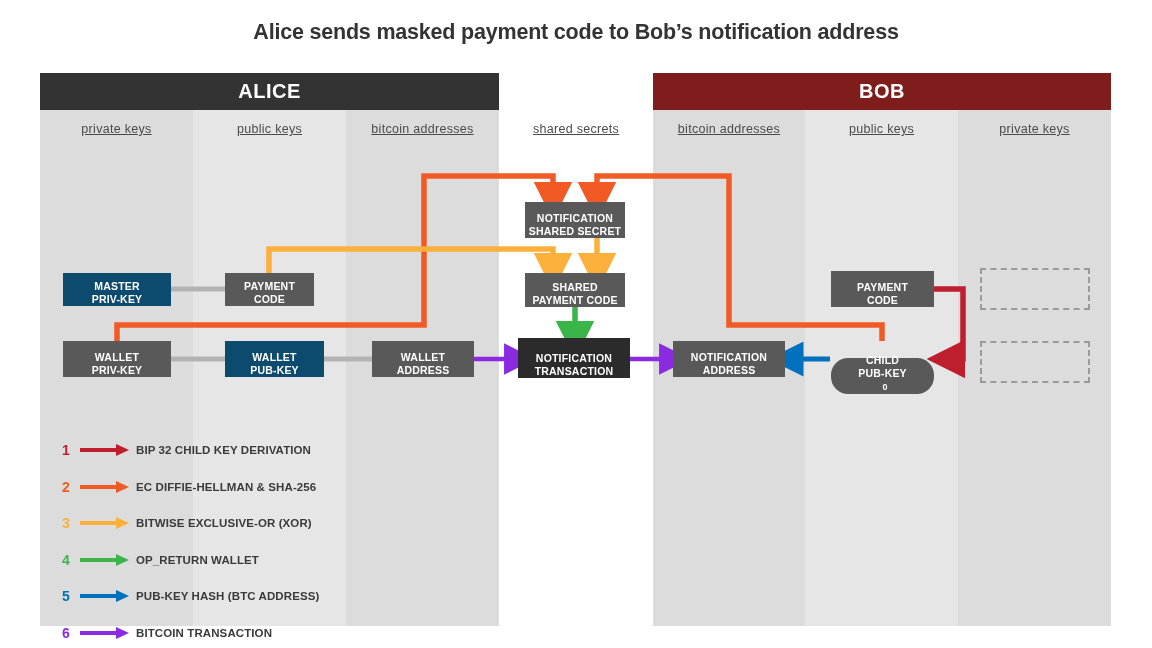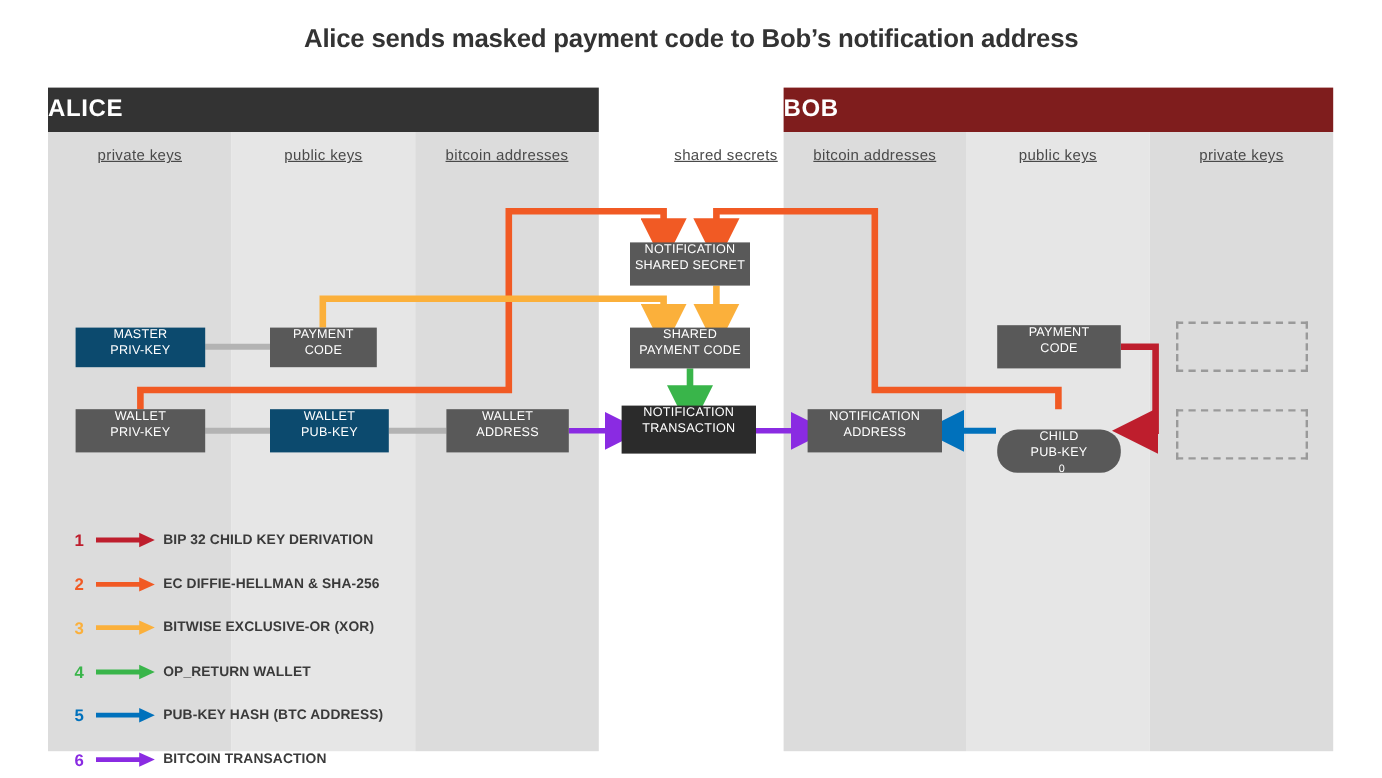--- a/index.html
+++ b/index.html
@@ -17,38 +17,38 @@
   }
 
   
   .band{position:absolute;top:110px;height:516px;}
   .band.b-dark{background:#dcdcdc;}
   .band.b-light{background:#e6e6e6;}
 
   
   .party{
     position:absolute;top:73px;height:37px;
-    display:flex;align-items:center;justify-content:flex-start;
+    display:flex;align-items:center;justify-content:center;
     color:#ffffff;font-weight:bold;font-size:20px;letter-spacing:0.5px;
   }
   .party.alice{background:#333333;}
   .party.bob{background:#7f1d1d;}
 
   
   .colcap{
     position:absolute;top:118px;height:22px;
     display:flex;align-items:center;justify-content:center;
     font-size:12.5px;color:#4a4a4a;letter-spacing:0.3px;text-decoration:underline;
   }
 
   
   .node{
     position:absolute;display:flex;flex-direction:column;
-    align-items:center;justify-content:flex-start;
-    color:#ffffff;font-weight:normal;font-size:10.5px;line-height:13px;
+    align-items:center;justify-content:flex-end;
+    color:#ffffff;font-weight:bold;font-size:10.5px;line-height:13px;
     text-align:center;letter-spacing:0.2px;z-index:6;
   }
   .node span{display:block;white-space:nowrap;}
   .n-midgrey{background:#0c4a6e;}
   .n-darkgrey{background:#595959;}
   .n-black{background:#2b2b2b;}
   .node .sub{font-size:9px;}
 
   .dashed{
     position:absolute;border:2px dashed #9a9a9a;background:transparent;z-index:5;
@@ -82,21 +82,21 @@
   <div class="party alice" style="left:40px;width:459px;">
     <span>ALICE</span>
   </div>
   <div class="party bob" style="left:653px;width:458px;">
     <span>BOB</span>
   </div>
 
   <div class="colcap" style="left:40px;width:153px;">private keys</div>
   <div class="colcap" style="left:193px;width:153px;">public keys</div>
   <div class="colcap" style="left:346px;width:153px;">bitcoin addresses</div>
-  <div class="colcap" style="left:528px;width:154px;">shared secrets</div>
+  <div class="colcap" style="left:499px;width:154px;">shared secrets</div>
   <div class="colcap" style="left:653px;width:152px;">bitcoin addresses</div>
   <div class="colcap" style="left:805px;width:153px;">public keys</div>
   <div class="colcap" style="left:958px;width:153px;">private keys</div>
 
   <svg id="wires" viewBox="0 0 1152 648">
     <defs>
       <marker id="ar-orange" markerWidth="7" markerHeight="7" refX="3.1" refY="3.5" orient="auto">
         <path d="M0,0 L7,3.5 L0,7 z" fill="#f15a24"></path>
       </marker>
       <marker id="ar-yellow" markerWidth="7" markerHeight="7" refX="3.1" refY="3.5" orient="auto">

